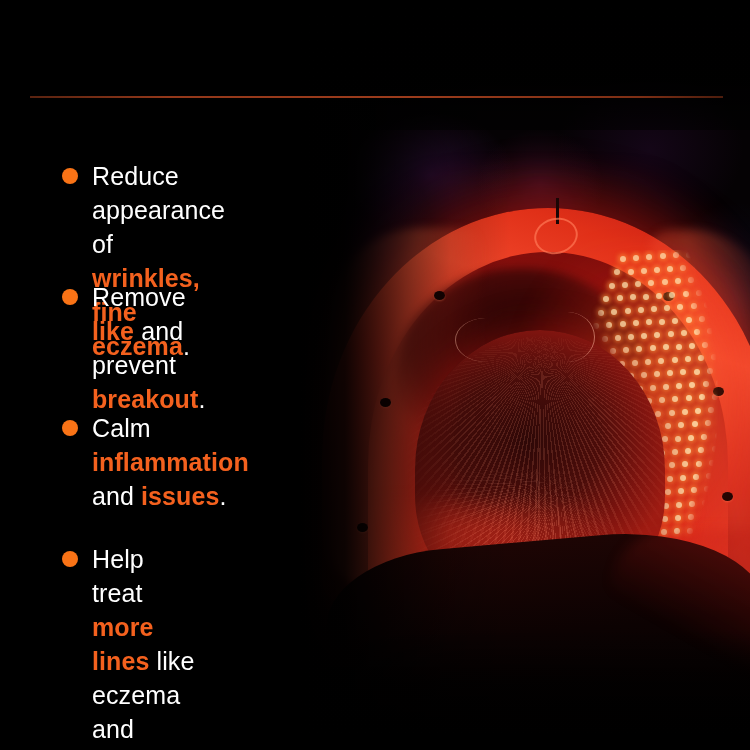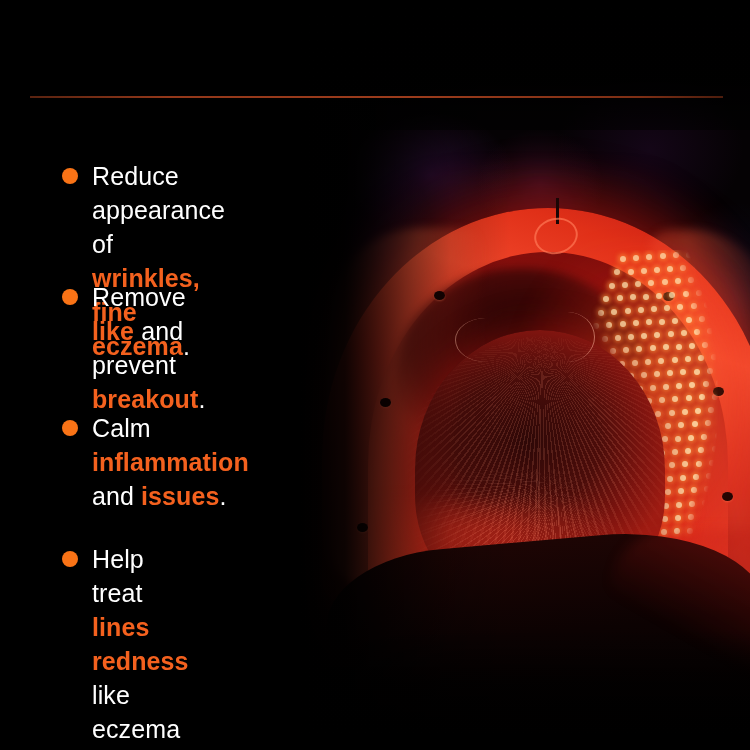--- a/index.html
+++ b/index.html
@@ -599,20 +599,20 @@
           <div class="bullet-text">Remove <em>like</em> and
 prevent <em>breakout</em>.</div>
         </div>
         <div class="bullet-row" style="top: 411px;">
           <span class="dot"></span>
           <div class="bullet-text">Calm <em>inflammation</em>
 and <em>issues</em>.</div>
         </div>
         <div class="bullet-row" style="top: 542px;">
           <span class="dot"></span>
-          <div class="bullet-text">Help treat <em>lines</em>
-<em>redness</em> like eczema
+          <div class="bullet-text">Help treat <em>more</em>
+<em>lines</em> like eczema
 and psoriasis, and more.</div>
         </div>
       </div>
   </div>
 
 </div>
 
 </body></html>

